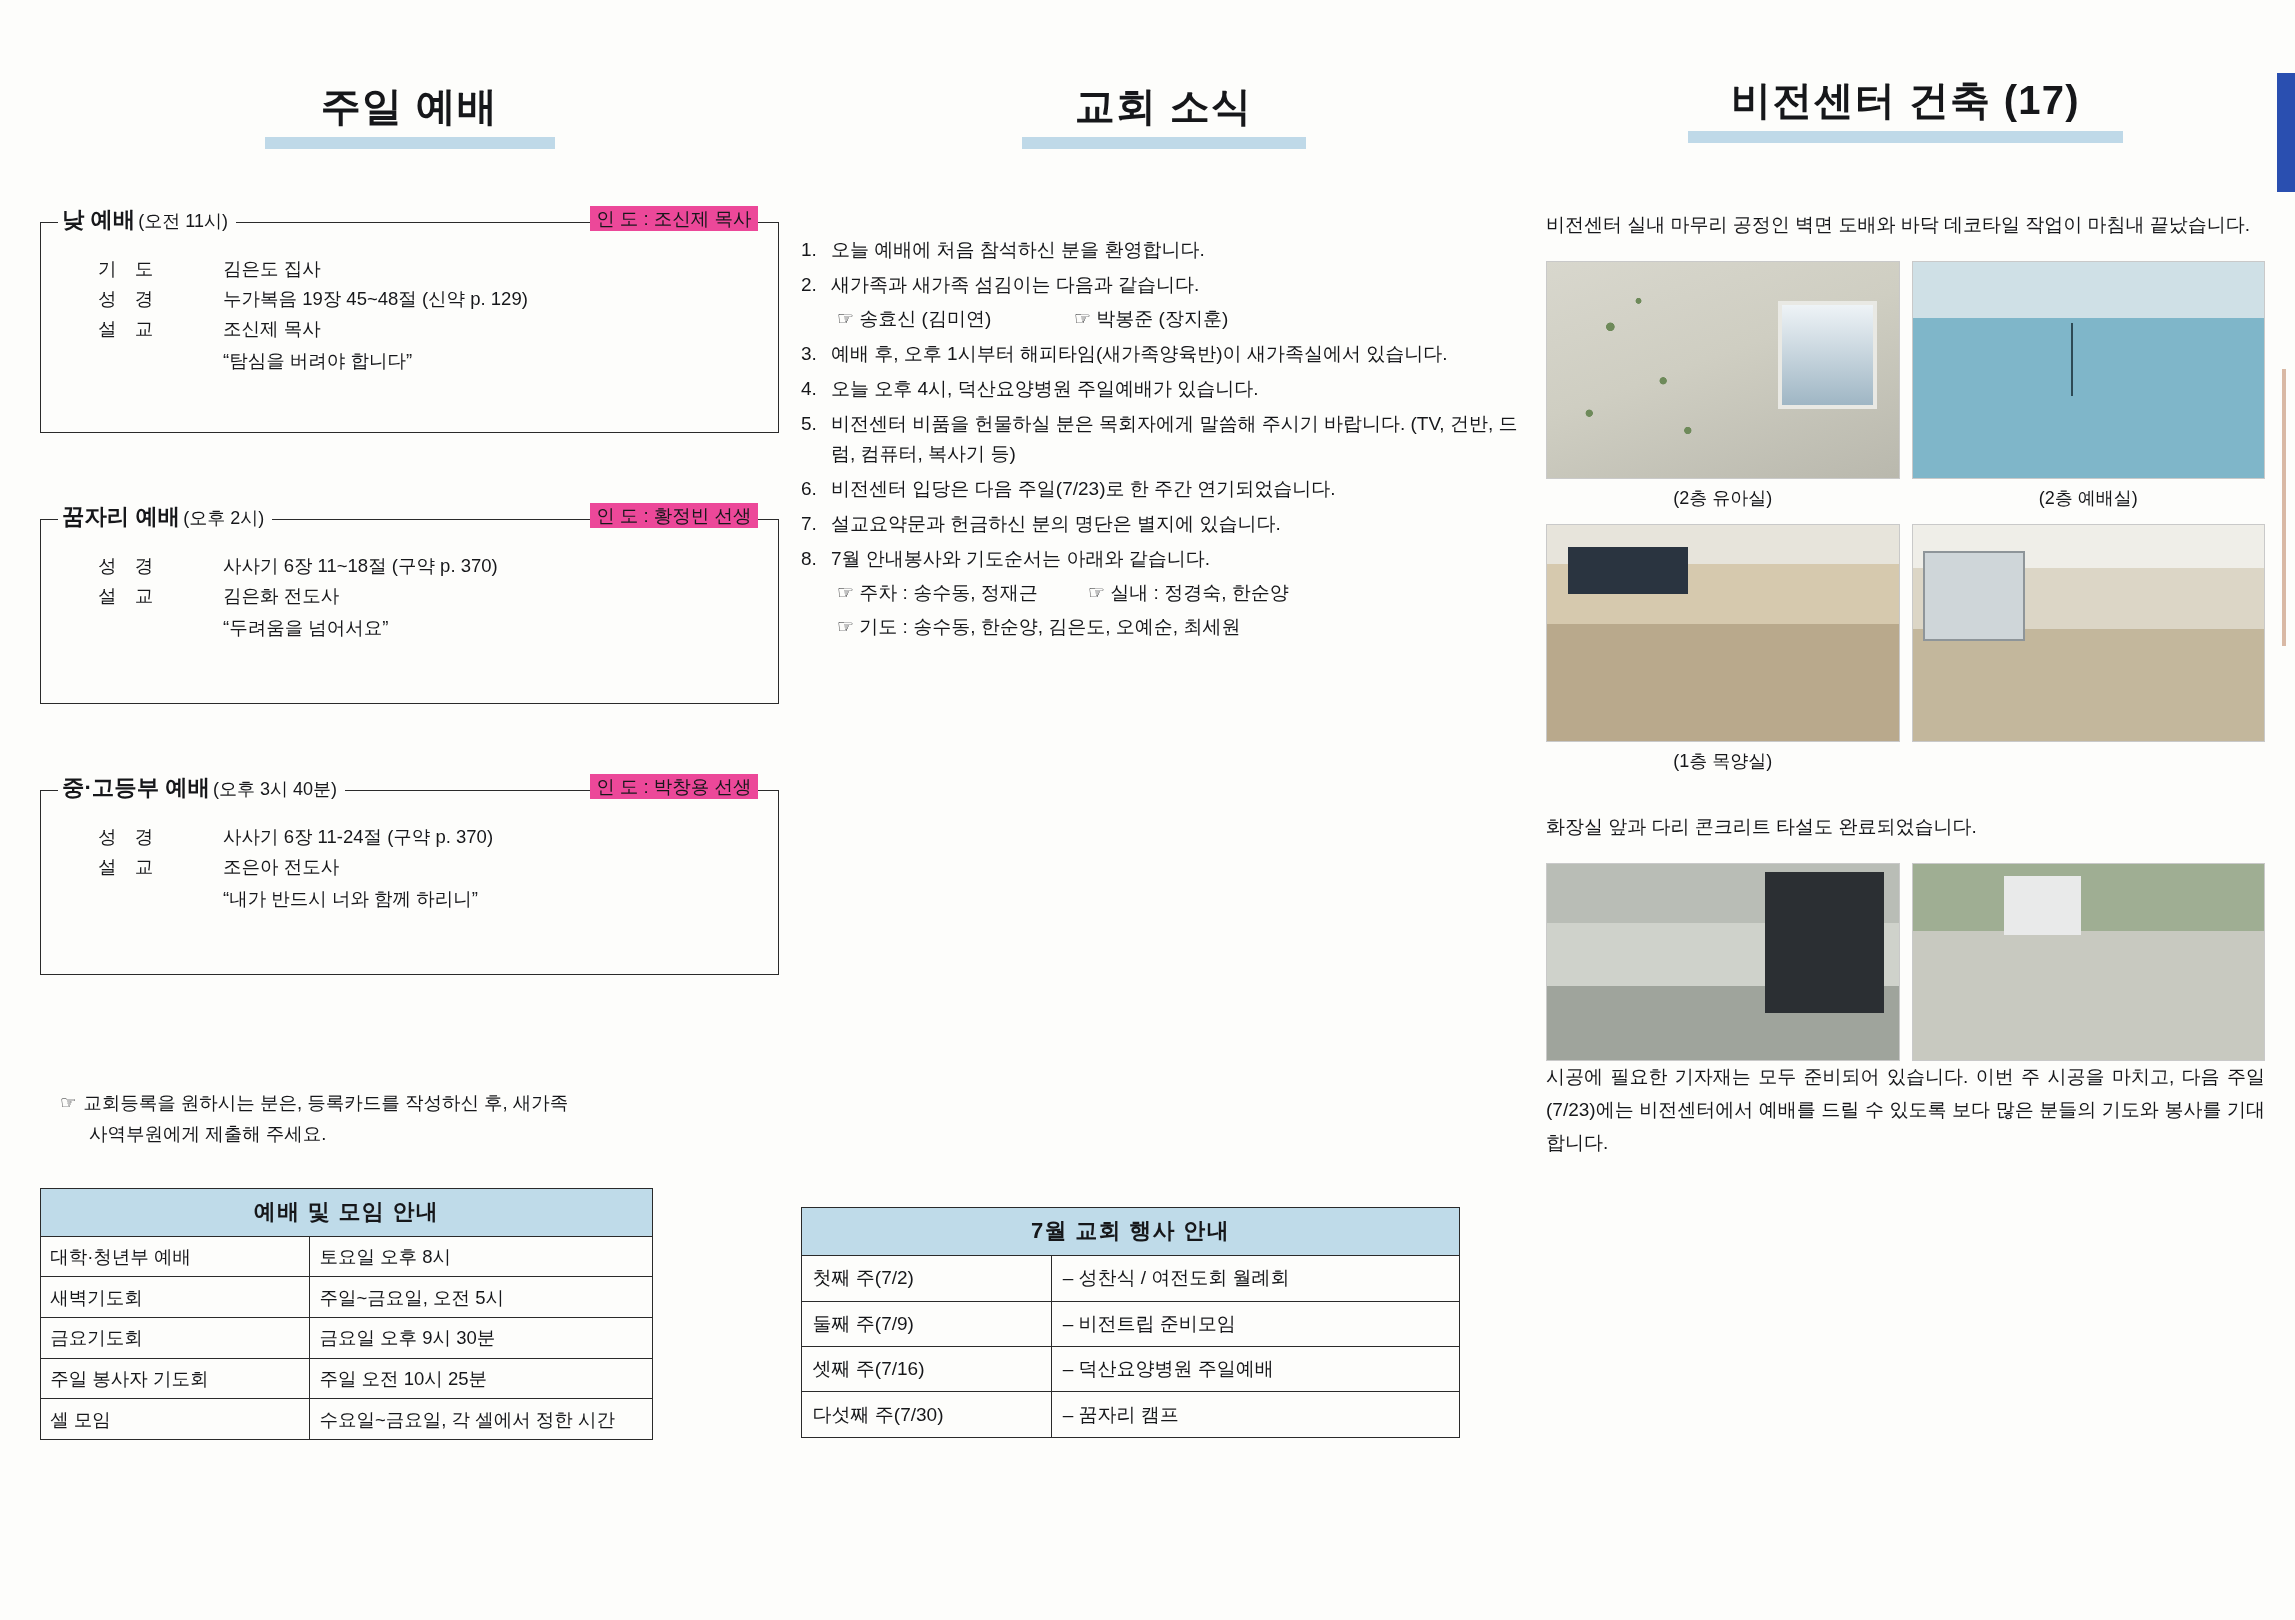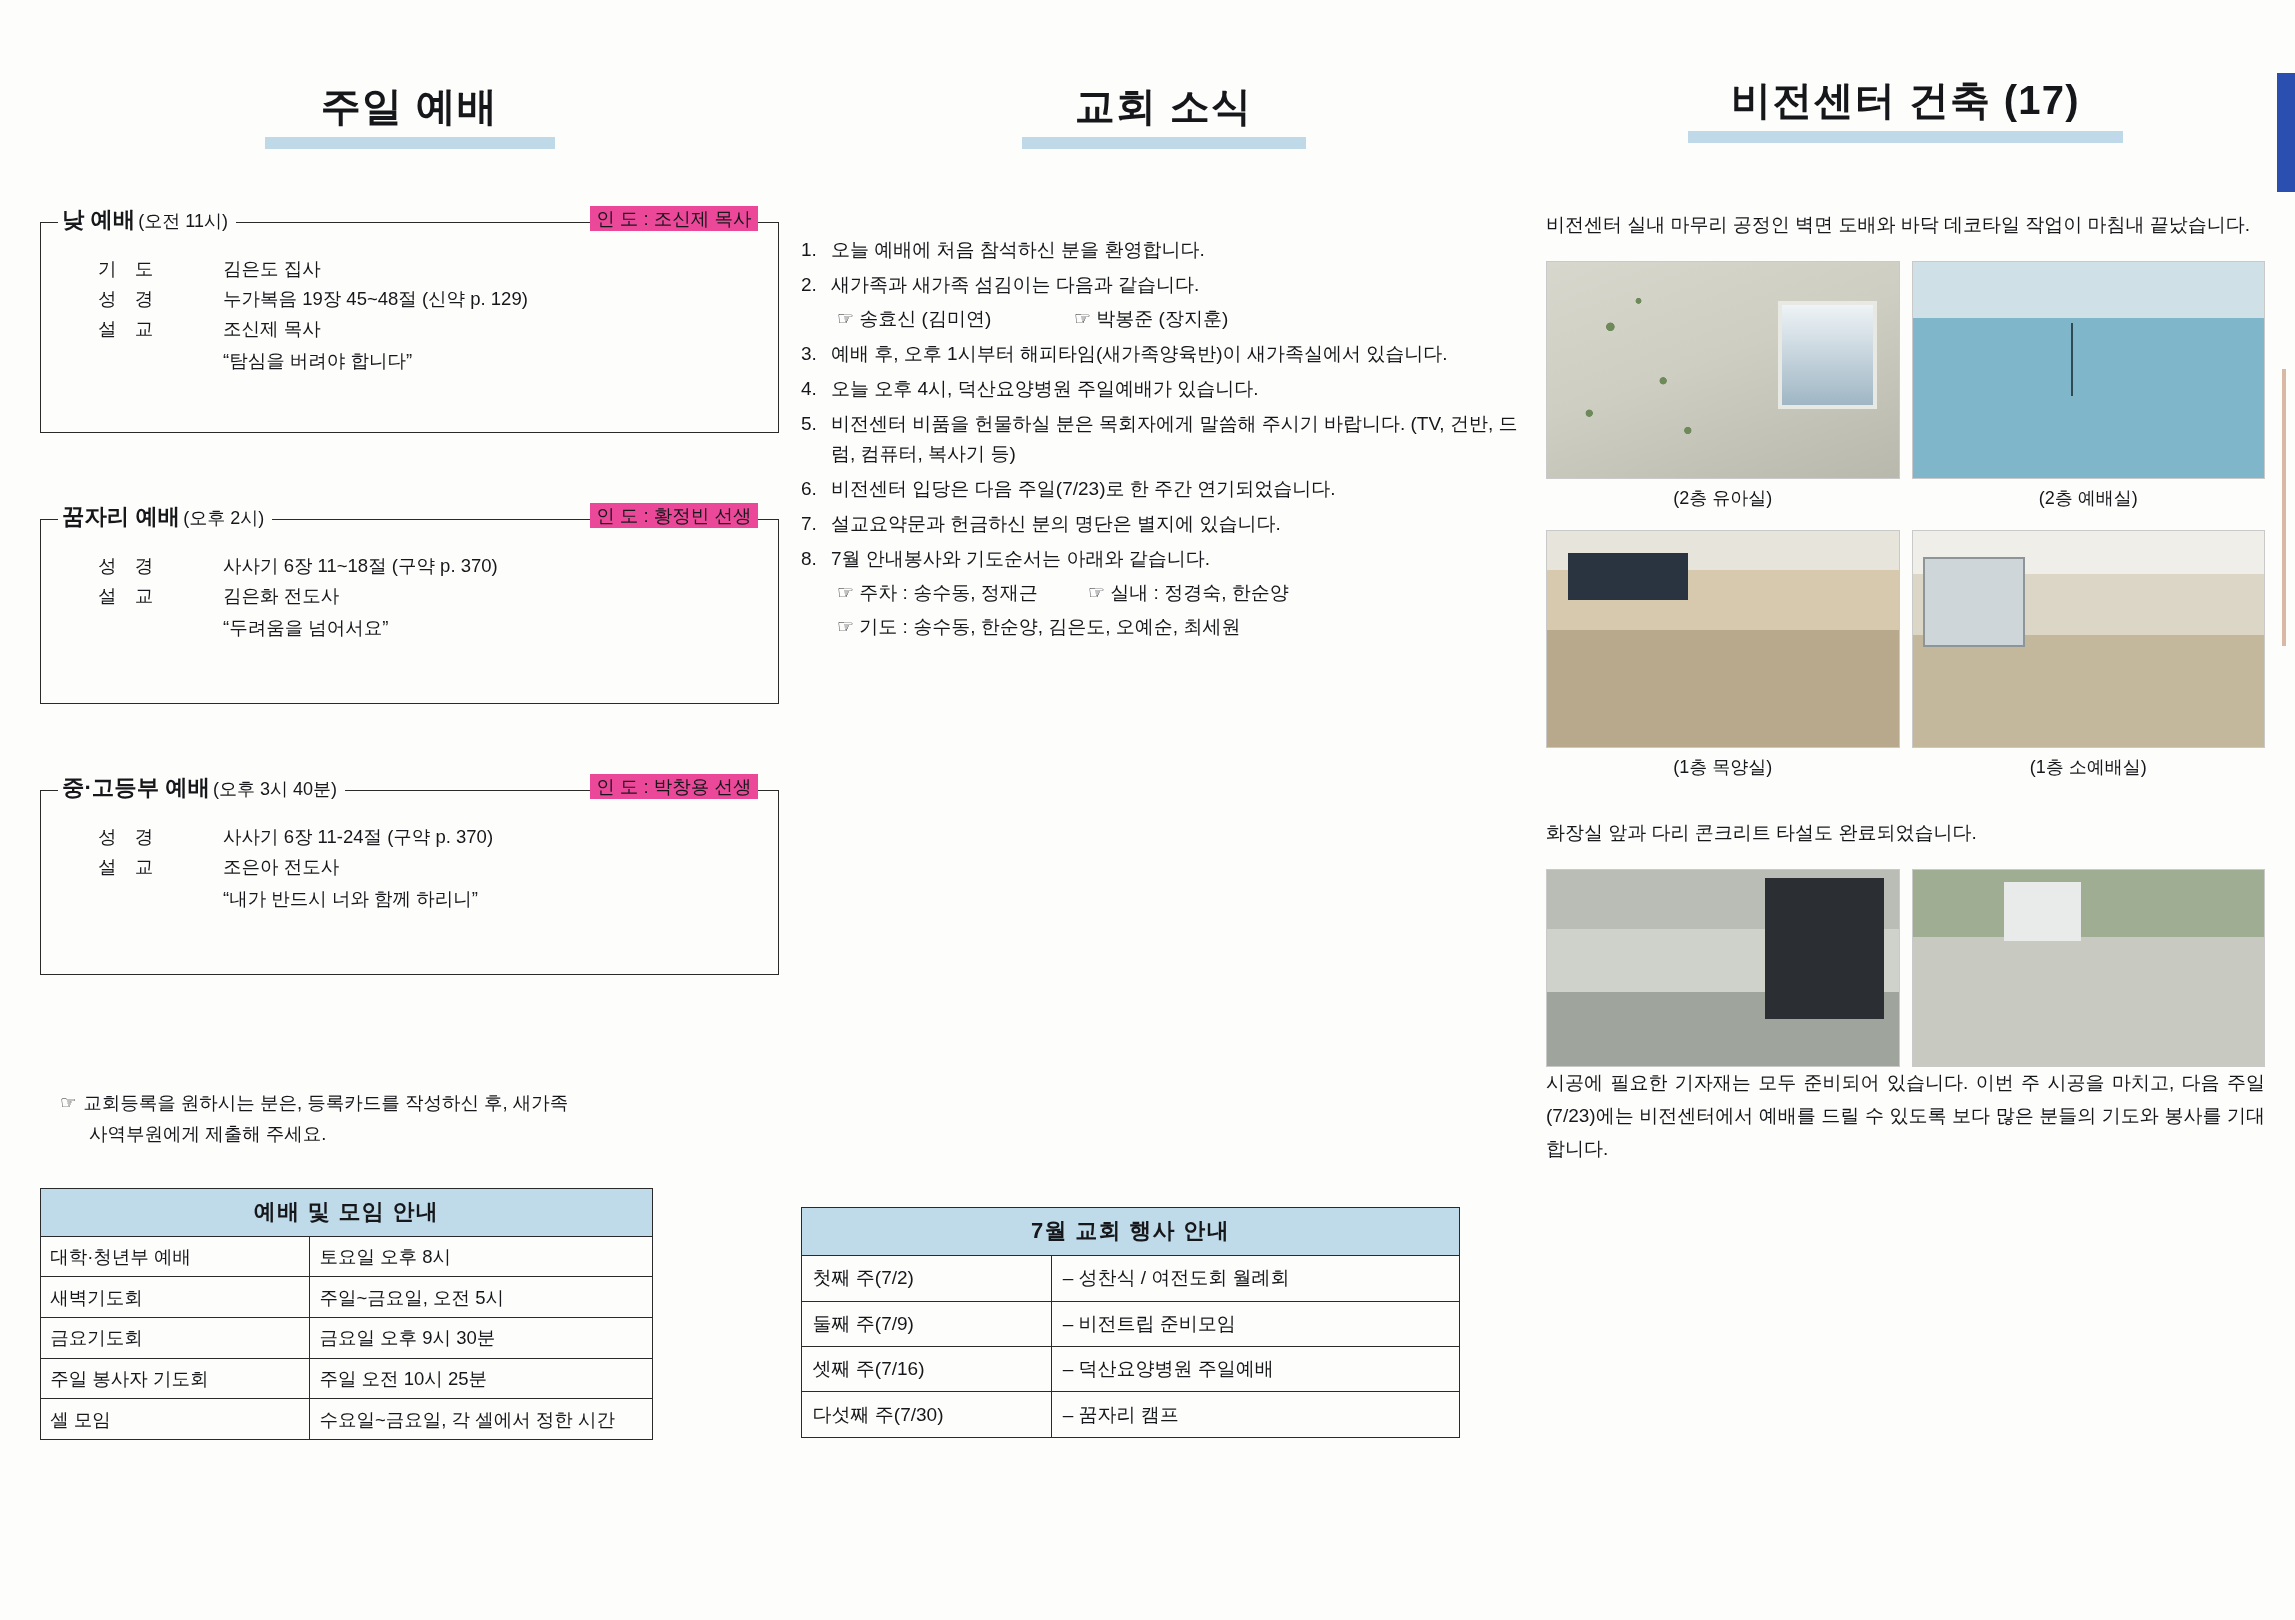--- a/index.html
+++ b/index.html
@@ -119,21 +119,21 @@
     font-weight: bold;
     padding: 8px 0 9.2px 0;
     letter-spacing: 1.3px;
   }
   table.evt { width: 100%; border-collapse: collapse; font-size: 19px; }
   table.evt td { border: 1.3px solid #2a2a2a; padding: 9.2px 10.6px; }
   table.evt td.k { width: 38%; }
 
   
   .para { font-size: 19px; line-height: 1.72; margin: 0 0 20px 0; text-align: justify; }
-  .photo-grid { display: grid; grid-template-columns: 1fr 1fr; gap: 8px 12px; }
+  .photo-grid { display: grid; grid-template-columns: 1fr 1fr; gap: 2px 12px; }
   .photo { width: 100%; height: 218px; position: relative; overflow: hidden; border: 0.7px solid #c9c9c9; }
   .cap { text-align: center; font-size: 18px; padding: 6.6px 0 12px 0; }
   .photo-wide { width: 100%; height: 198px; overflow:hidden; border:0.7px solid #c9c9c9; position:relative; }
 
   
   .ph-nursery { background:
       radial-gradient(circle at 18% 30%, #6e8a5a 0 4px, transparent 4.6px),
       radial-gradient(circle at 33% 55%, #6e8a5a 0 3.3px, transparent 4px),
       radial-gradient(circle at 12% 70%, #6e8a5a 0 3.3px, transparent 4px),
       radial-gradient(circle at 26% 18%, #6e8a5a 0 2.6px, transparent 3.3px),
@@ -372,21 +372,20 @@
       <div>
         <div class="photo ph-worship"></div>
         <div class="cap">(2층 예배실)</div>
       </div>
       <div>
         <div class="photo ph-pastoral"></div>
         <div class="cap">(1층 목양실)</div>
       </div>
       <div>
         <div class="photo ph-small"></div>
-        <div class="cap">(1층 소예배실)</div>
       </div>
     </div>
 
     <p class="para" style="margin-top:26px;">화장실 앞과 다리 콘크리트 타설도 완료되었습니다.</p>
 
     <div class="photo-grid" style="gap:0 12px;">
       <div class="photo-wide ph-concrete1"></div>
       <div class="photo-wide ph-concrete2"></div>
     </div>
 

